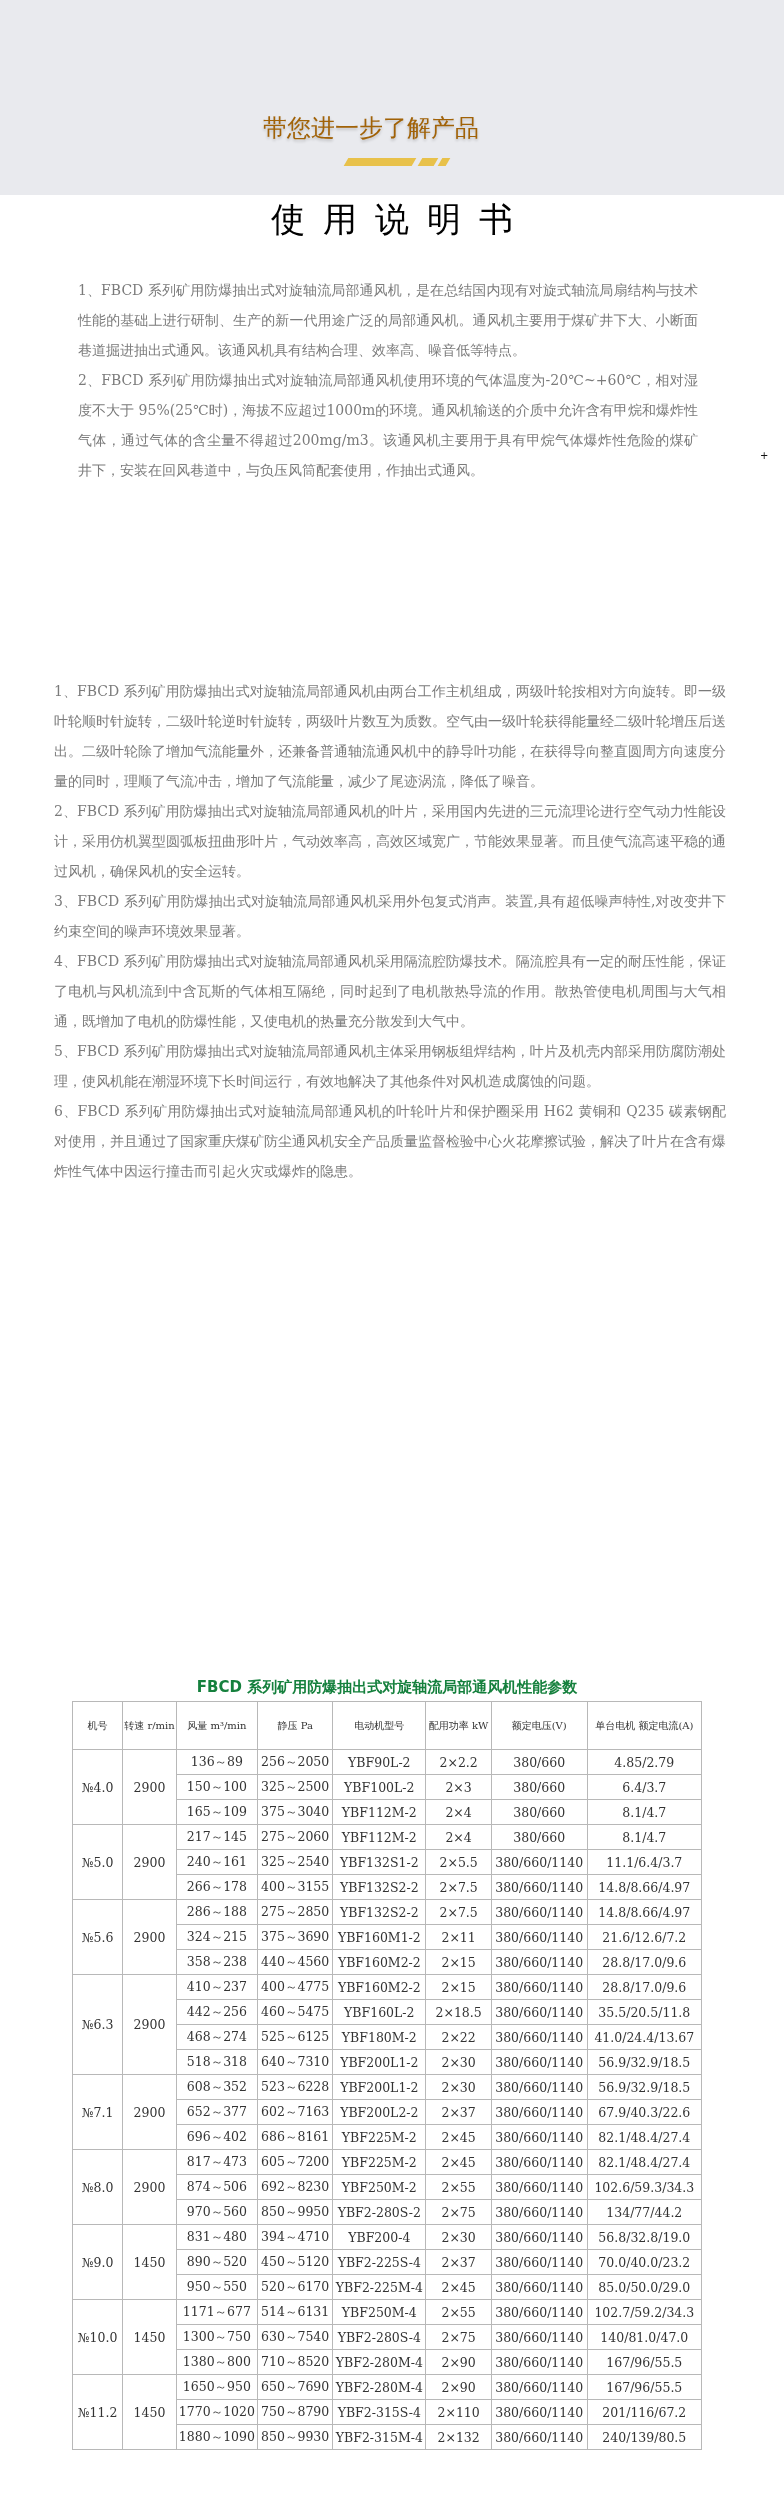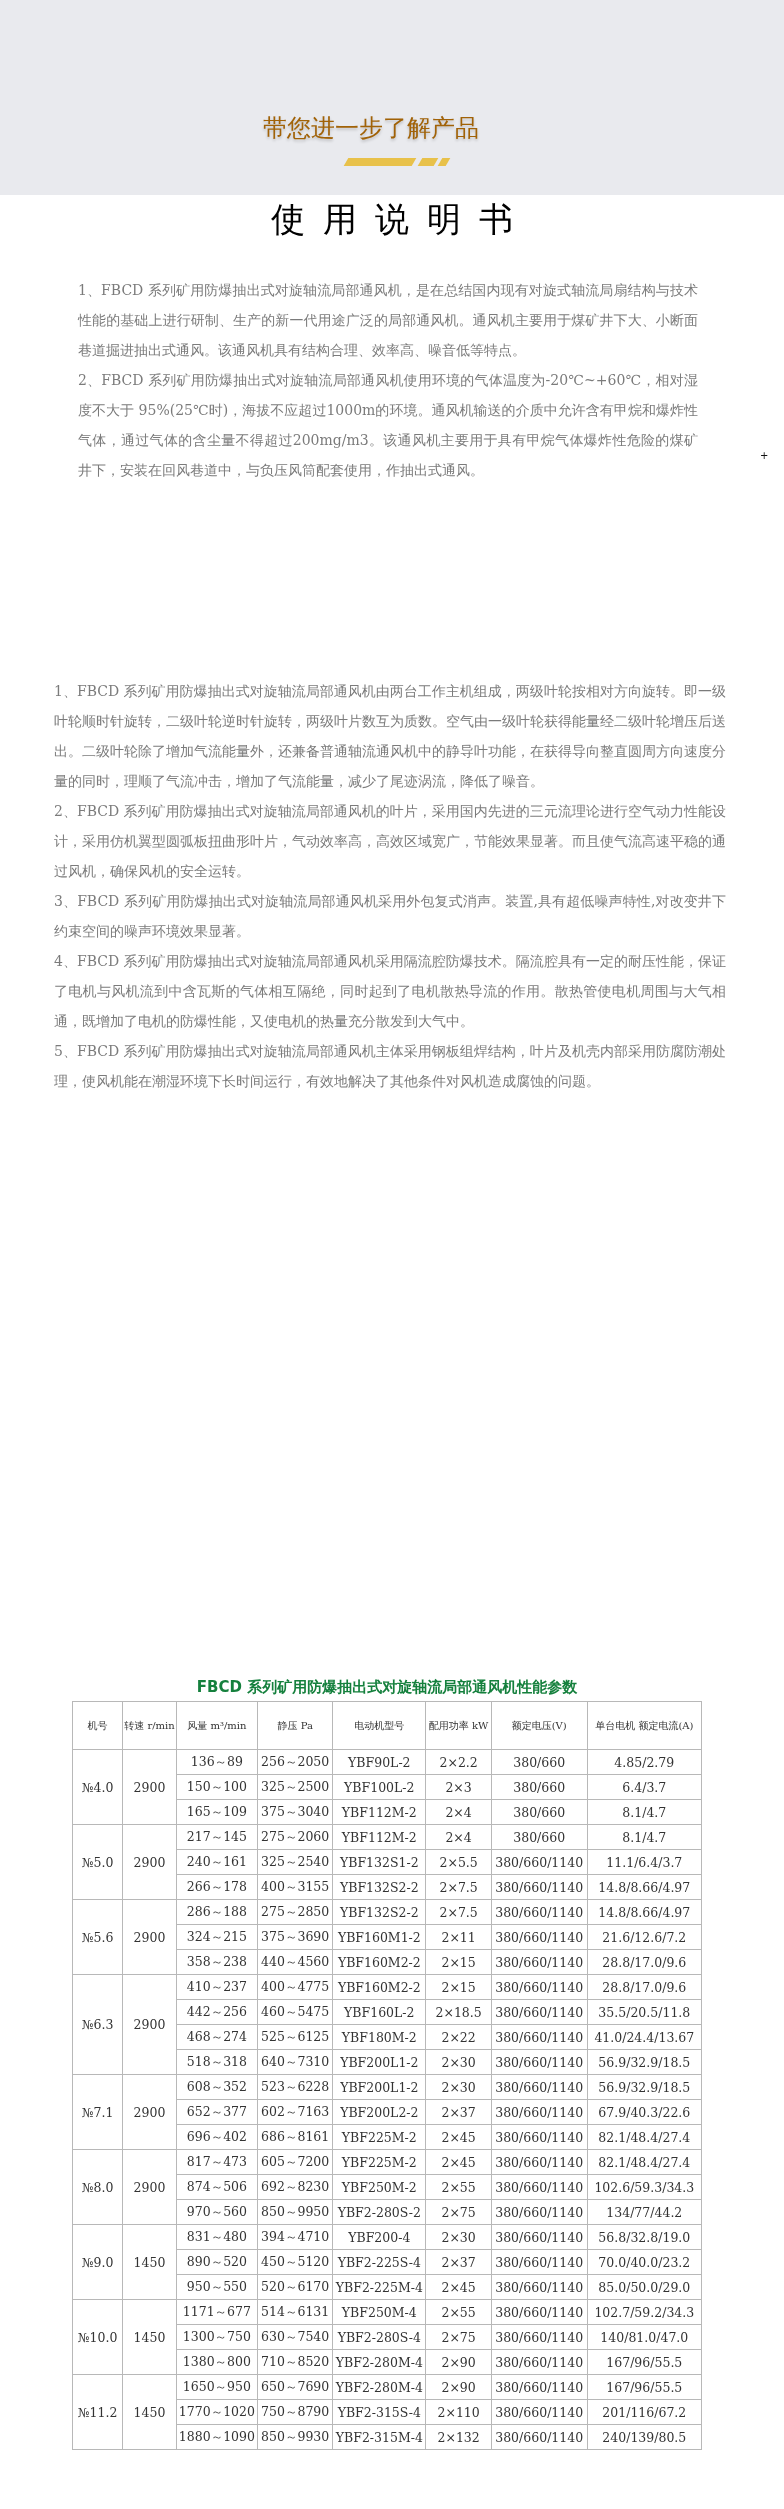--- a/index.html
+++ b/index.html
@@ -46,20 +46,21 @@
 </div>
 
 <div class="marker">+</div>
 
 <div class="block block2">
   <p>1、FBCD 系列矿用防爆抽出式对旋轴流局部通风机由两台工作主机组成，两级叶轮按相对方向旋转。即一级叶轮顺时针旋转，二级叶轮逆时针旋转，两级叶片数互为质数。空气由一级叶轮获得能量经二级叶轮增压后送出。二级叶轮除了增加气流能量外，还兼备普通轴流通风机中的静导叶功能，在获得导向整直圆周方向速度分量的同时，理顺了气流冲击，增加了气流能量，减少了尾迹涡流，降低了噪音。</p>
   <p>2、FBCD 系列矿用防爆抽出式对旋轴流局部通风机的叶片，采用国内先进的三元流理论进行空气动力性能设计，采用仿机翼型圆弧板扭曲形叶片，气动效率高，高效区域宽广，节能效果显著。而且使气流高速平稳的通过风机，确保风机的安全运转。</p>
   <p>3、FBCD 系列矿用防爆抽出式对旋轴流局部通风机采用外包复式消声。装置,具有超低噪声特性,对改变井下约束空间的噪声环境效果显著。</p>
   <p>4、FBCD 系列矿用防爆抽出式对旋轴流局部通风机采用隔流腔防爆技术。隔流腔具有一定的耐压性能，保证了电机与风机流到中含瓦斯的气体相互隔绝，同时起到了电机散热导流的作用。散热管使电机周围与大气相通，既增加了电机的防爆性能，又使电机的热量充分散发到大气中。</p>
   <p>5、FBCD 系列矿用防爆抽出式对旋轴流局部通风机主体采用钢板组焊结构，叶片及机壳内部采用防腐防潮处理，使风机能在潮湿环境下长时间运行，有效地解决了其他条件对风机造成腐蚀的问题。</p>
+  <p>6、FBCD 系列矿用防爆抽出式对旋轴流局部通风机的叶轮叶片和保护圈采用 H62 黄铜和 Q235 碳素钢配对使用，并且通过了国家重庆煤矿防尘通风机安全产品质量监督检验中心火花摩擦试验，解决了叶片在含有爆炸性气体中因运行撞击而引起火灾或爆炸的隐患。</p>
 </div>
 
 <div class="table-title">FBCD 系列矿用防爆抽出式对旋轴流局部通风机性能参数</div>
 <table class="spec">
   <colgroup>
     <col style="width:52px">
       <col style="width:46px">
       <col style="width:82px">
       <col style="width:76px">
     <col style="width:94px">

